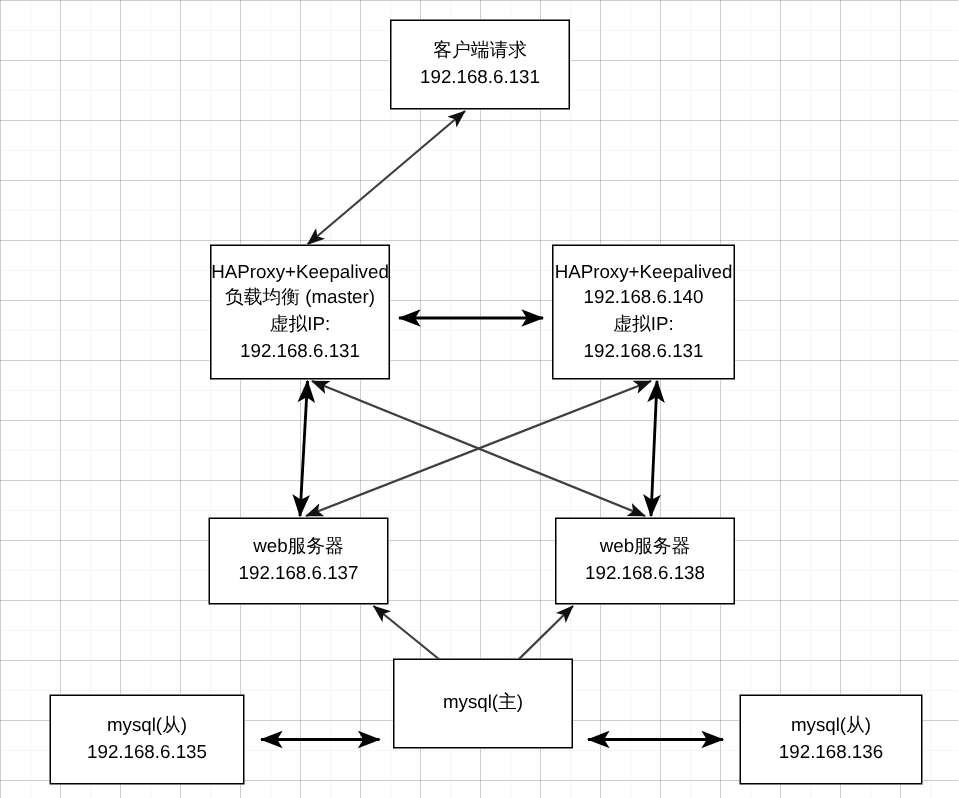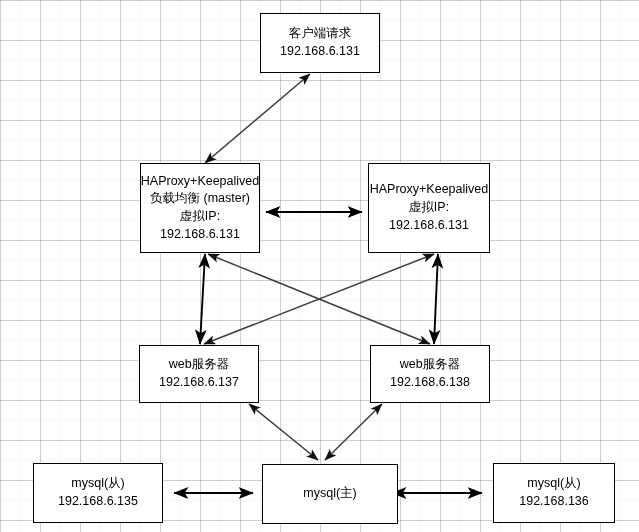--- a/index.html
+++ b/index.html
@@ -94,36 +94,37 @@
         <span class="line">192.168.6.131</span>
       </div>
       <div class="node" style="left: 140px; top: 163px; width: 120px; height: 90px;">
         <span class="line">HAProxy+Keepalived</span>
         <span class="line">负载均衡 (master)</span>
         <span class="line">虚拟IP:</span>
         <span class="line">192.168.6.131</span>
       </div>
       <div class="node" style="left: 368px; top: 163px; width: 122px; height: 90px;">
         <span class="line">HAProxy+Keepalived</span>
+        <span class="line">192.168.6.140</span>
         <span class="line">虚拟IP:</span>
         <span class="line">192.168.6.131</span>
       </div>
       <div class="node" style="left: 139px; top: 345px; width: 120px; height: 58px;">
         <span class="line">web服务器</span>
         <span class="line">192.168.6.137</span>
       </div>
       <div class="node" style="left: 370px; top: 345px; width: 120px; height: 58px;">
         <span class="line">web服务器</span>
         <span class="line">192.168.6.138</span>
       </div>
       <div class="node" style="left: 33px; top: 463px; width: 130px; height: 60px;">
         <span class="line">mysql(从)</span>
         <span class="line">192.168.6.135</span>
       </div>
-      <div class="node" style="left: 262px; top: 464px; width: 136px; height: 60px;">
+      <div class="node" style="left: 262px; top: 439px; width: 120px; height: 60px;">
         <span class="line">mysql(主)</span>
       </div>
       <div class="node" style="left: 493px; top: 463px; width: 122px; height: 60px;">
         <span class="line">mysql(从)</span>
         <span class="line">192.168.136</span>
       </div>
     </div>
 </div>
 
 </body></html>

